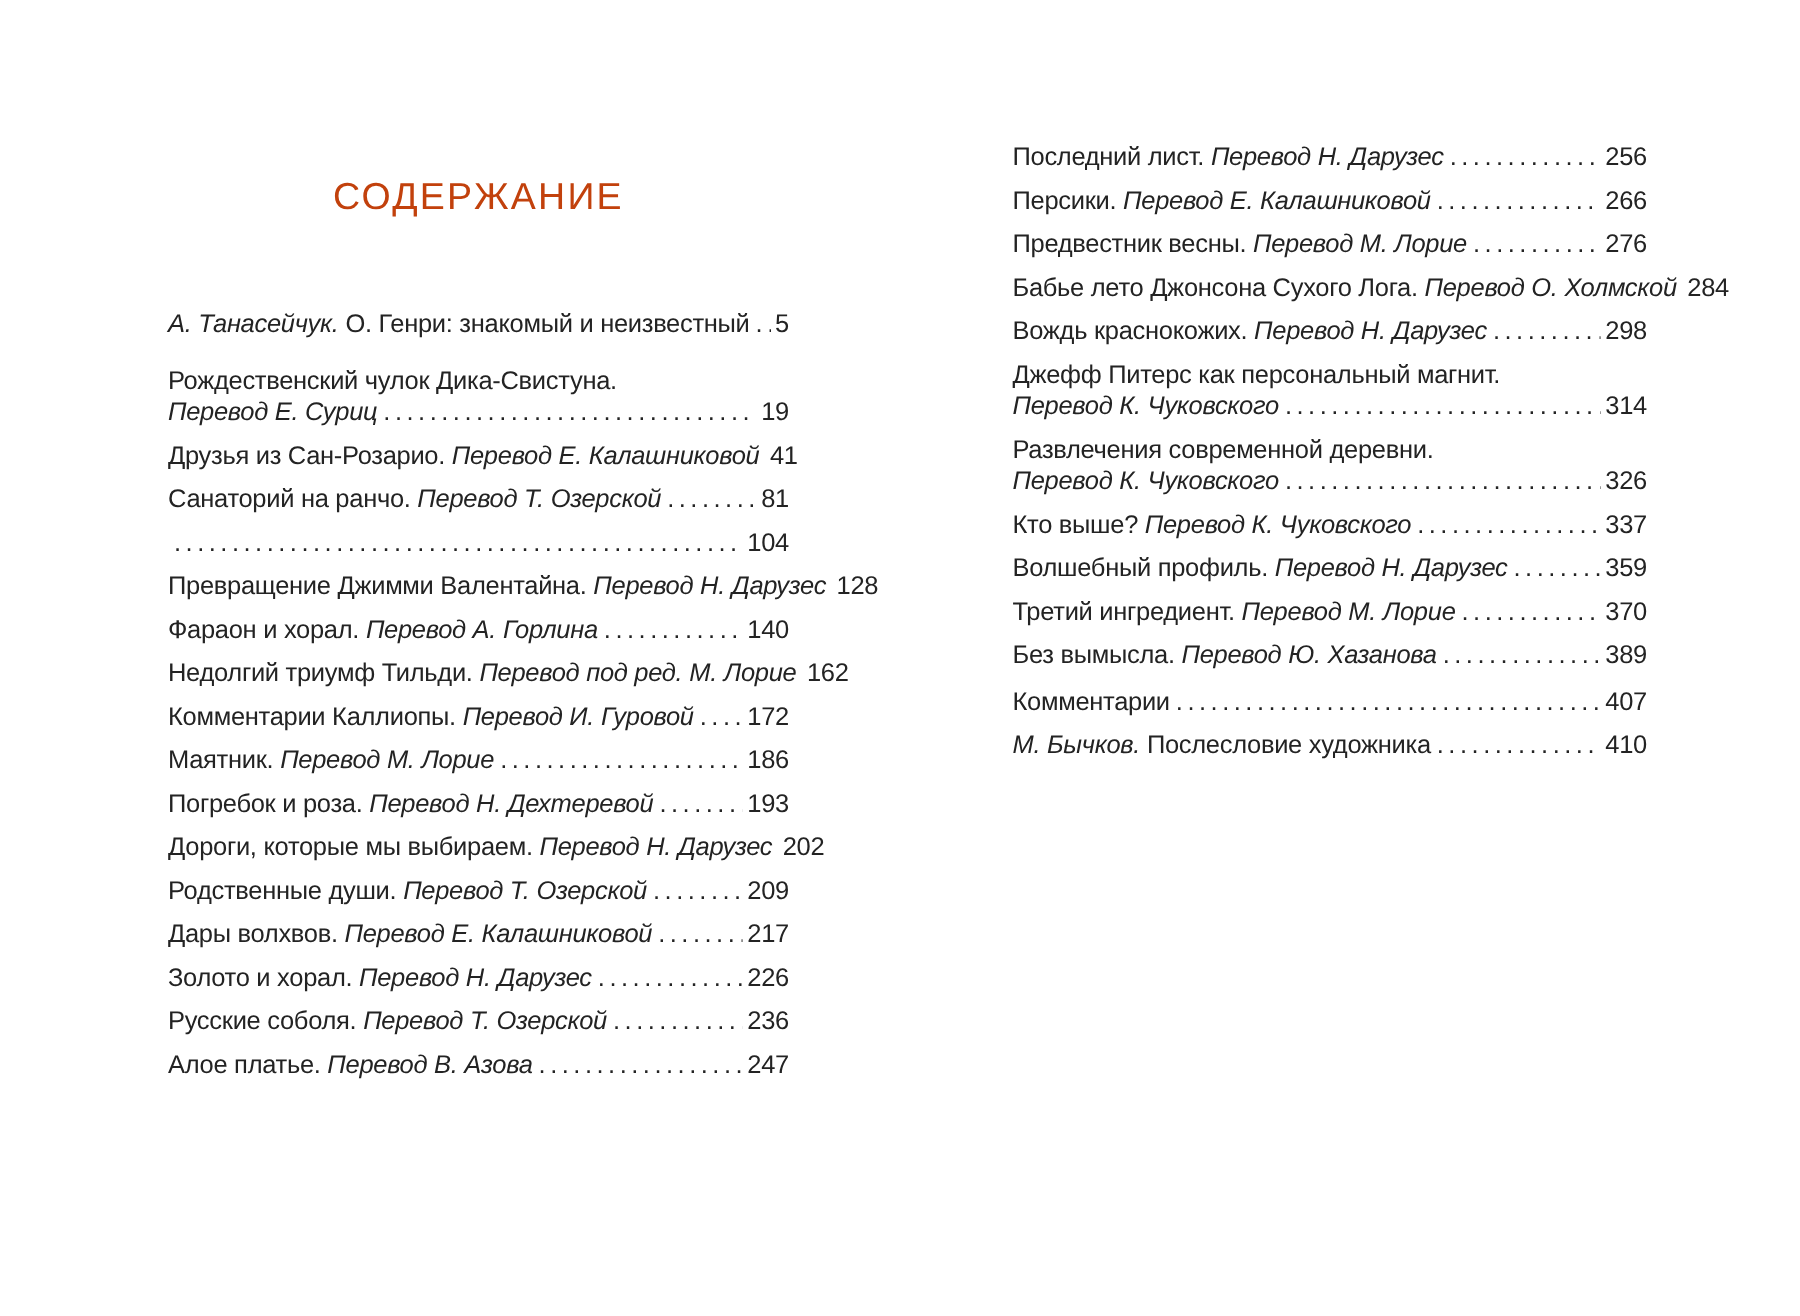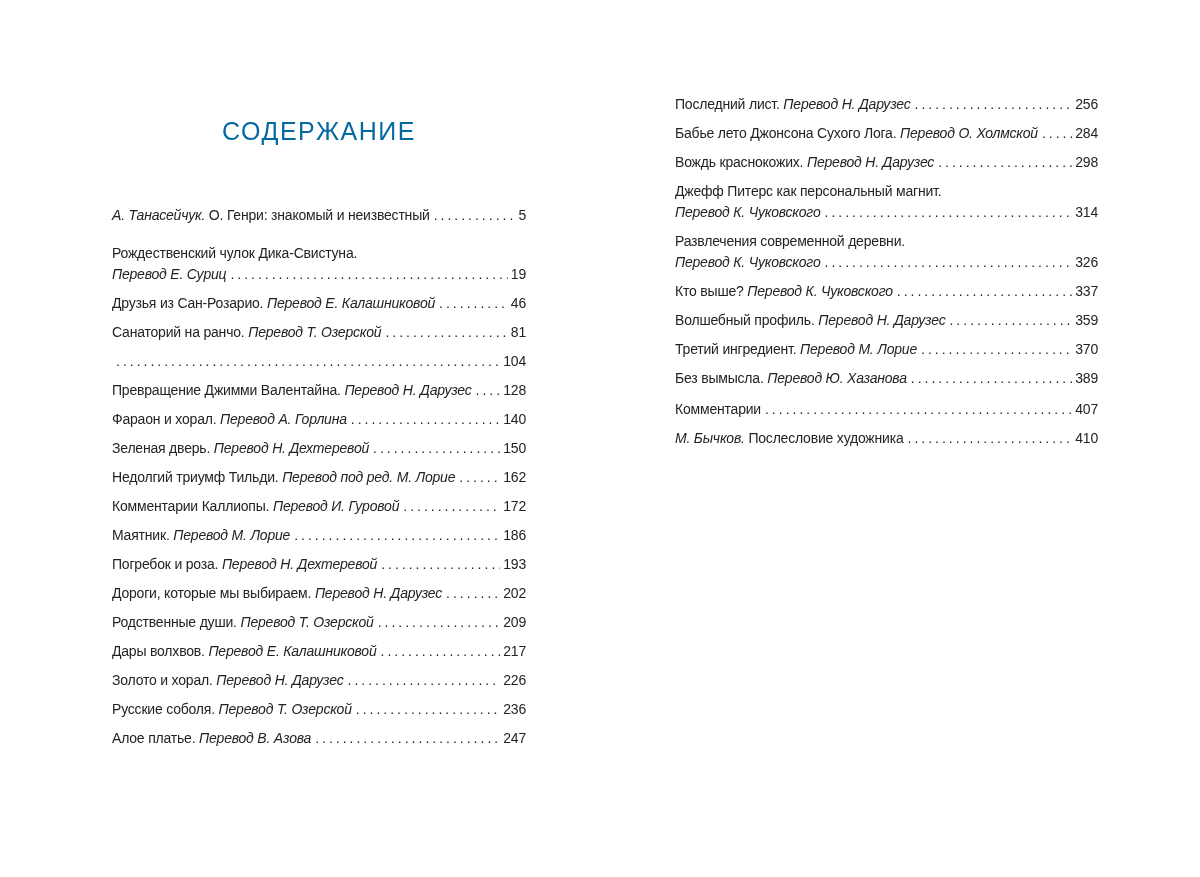--- a/index.html
+++ b/index.html
@@ -30,21 +30,21 @@
   }
   .toc-title {
     margin: 0 0 60px 0;
     font-size: 25px;
     line-height: 27px;
     font-weight: normal;
     letter-spacing: 1.5px;
     text-align: center;
   }
   .entry {
-    font-size: 14px;
+    font-size: 17px;
     letter-spacing: -0.2px;
     line-height: 21px;
     margin-bottom: 8px;
   }
   .entry.gap-after { margin-bottom: 17px; text-align: right; }
   .entry.gap-before { margin-top: 10px; }
   .line {
     display: flex;
     align-items: baseline;
   }
@@ -68,21 +68,21 @@
   .pagenum {
     flex: 0 0 auto;
     white-space: nowrap;
   }
 </style>
 </head>
 <body style="background: rgb(255, 255, 255); color: rgb(35, 35, 35);">
 
 <main>
   <section class="col col-left">
-    <h1 class="toc-title" style="color: #0369a1;">СОДЕРЖАНИЕ</h1>
+    <h1 class="toc-title" style="color: #c2410c;">СОДЕРЖАНИЕ</h1>
     <div id="left-entries">
         <div class="entry gap-after">
     <div class="line">
       <span class="segs"><span class="it">А. Танасейчук. </span><span>О. Генри: знакомый и неизвестный</span></span>
       <span class="leader"></span>
       <span class="pagenum">5</span>
     </div>
   </div>
         <div class="entry">
     <div class="line">
@@ -92,21 +92,21 @@
   <div class="line">
       <span class="segs"><span class="it">Перевод Е. Суриц</span></span>
       <span class="leader"></span>
       <span class="pagenum">19</span>
     </div>
         </div>
         <div class="entry">
     <div class="line">
       <span class="segs"><span>Друзья из Сан-Розарио. </span><span class="it">Перевод Е. Калашниковой</span></span>
       <span class="leader"></span>
-      <span class="pagenum">46</span>
+      <span class="pagenum">41</span>
     </div>
   </div>
         <div class="entry">
     <div class="line">
       <span class="segs"><span>Санаторий на ранчо. </span><span class="it">Перевод Т. Озерской</span></span>
       <span class="leader"></span>
       <span class="pagenum">81</span>
     </div>
   </div>
         <div class="entry">
@@ -120,27 +120,20 @@
       <span class="segs"><span>Превращение Джимми Валентайна. </span><span class="it">Перевод Н. Дарузес</span></span>
       <span class="leader"></span>
       <span class="pagenum">128</span>
     </div>
   </div>
         <div class="entry">
     <div class="line">
       <span class="segs"><span>Фараон и хорал. </span><span class="it">Перевод А. Горлина</span></span>
       <span class="leader"></span>
       <span class="pagenum">140</span>
-    </div>
-  </div>
-        <div class="entry">
-    <div class="line">
-      <span class="segs"><span>Зеленая дверь. </span><span class="it">Перевод Н. Дехтеревой</span></span>
-      <span class="leader"></span>
-      <span class="pagenum">150</span>
     </div>
   </div>
         <div class="entry">
     <div class="line">
       <span class="segs"><span>Недолгий триумф Тильди. </span><span class="it">Перевод под ред. М. Лорие</span></span>
       <span class="leader"></span>
       <span class="pagenum">162</span>
     </div>
   </div>
         <div class="entry">
@@ -212,20 +205,34 @@
     <div id="right-entries">
         <div class="entry">
     <div class="line">
       <span class="segs"><span>Последний лист. </span><span class="it">Перевод Н. Дарузес</span></span>
       <span class="leader"></span>
       <span class="pagenum">256</span>
     </div>
   </div>
         <div class="entry">
     <div class="line">
+      <span class="segs"><span>Персики. </span><span class="it">Перевод Е. Калашниковой</span></span>
+      <span class="leader"></span>
+      <span class="pagenum">266</span>
+    </div>
+  </div>
+        <div class="entry">
+    <div class="line">
+      <span class="segs"><span>Предвестник весны. </span><span class="it">Перевод М. Лорие</span></span>
+      <span class="leader"></span>
+      <span class="pagenum">276</span>
+    </div>
+  </div>
+        <div class="entry">
+    <div class="line">
       <span class="segs"><span>Бабье лето Джонсона Сухого Лога. </span><span class="it">Перевод О. Холмской</span></span>
       <span class="leader"></span>
       <span class="pagenum">284</span>
     </div>
   </div>
         <div class="entry">
     <div class="line">
       <span class="segs"><span>Вождь краснокожих. </span><span class="it">Перевод Н. Дарузес</span></span>
       <span class="leader"></span>
       <span class="pagenum">298</span>

